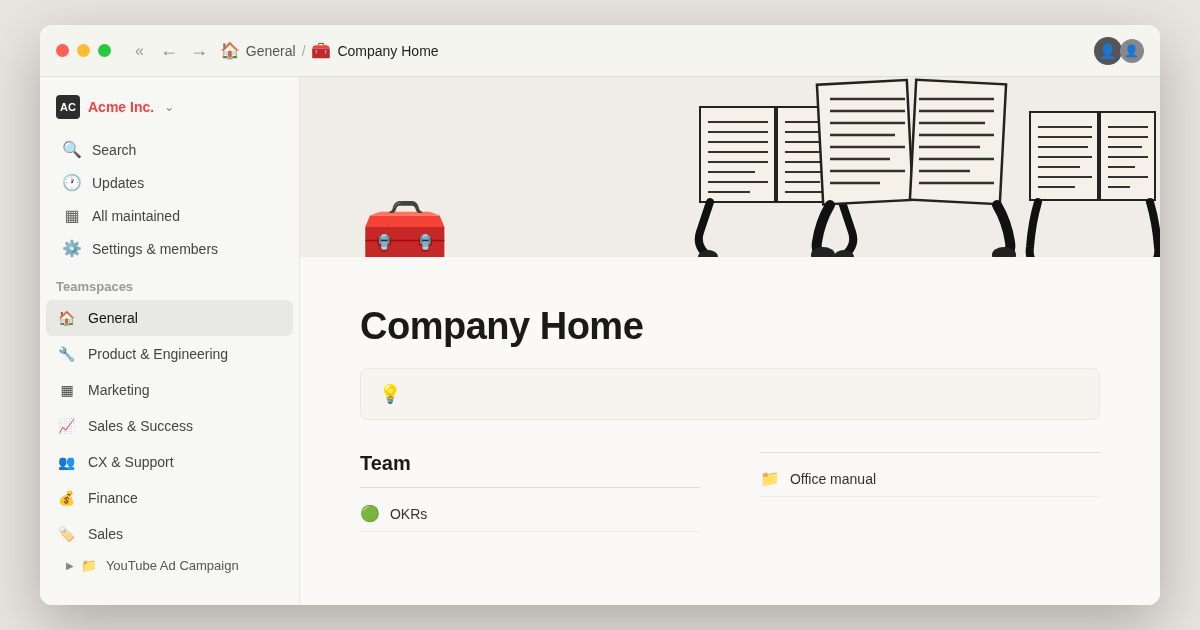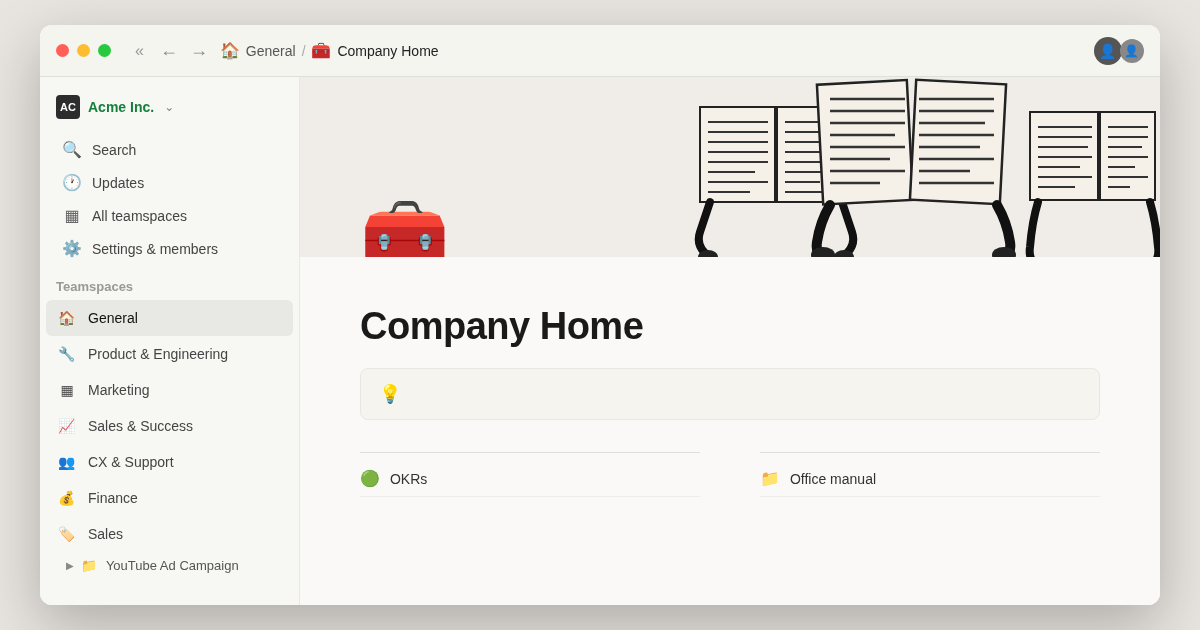--- a/index.html
+++ b/index.html
@@ -146,21 +146,21 @@
       display: flex;
       align-items: center;
       justify-content: center;
       color: #fff;
       font-size: 11px;
       font-weight: bold;
     }
     .workspace-name {
       font-size: 14px;
       font-weight: 600;
-      color: #15803d;
+      color: #ef4444;
     }
     .workspace-chevron {
       color: #888;
       font-size: 12px;
       margin-left: 2px;
     }
     .sidebar-nav-item {
       display: flex;
       align-items: center;
       gap: 10px;
@@ -350,21 +350,21 @@
       <div class="sidebar-nav-item">
         <span class="sidebar-nav-icon">🔍</span>
         <span>Search</span>
       </div>
       <div class="sidebar-nav-item">
         <span class="sidebar-nav-icon">🕐</span>
         <span>Updates</span>
       </div>
       <div class="sidebar-nav-item">
         <span class="sidebar-nav-icon">▦</span>
-        <span>All teamspaces</span>
+        <span>All maintained</span>
       </div>
       <div class="sidebar-nav-item">
         <span class="sidebar-nav-icon">⚙️</span>
         <span>Settings &amp; members</span>
       </div>
 
       <div class="sidebar-section-label">Teamspaces</div>
 
       <div class="sidebar-teamspace-item active">
         <span class="ts-icon">🏠</span>
@@ -497,20 +497,21 @@
 
       <div class="content-body">
         <h1 class="page-title">Company Home</h1>
 
         <div class="maintenance-banner">
           <span class="banner-icon">💡</span>
         </div>
 
         <div class="sections-row">
           <div class="section">
+            <div class="section-title">Team</div>
             <div class="section-divider"></div>
             <div class="section-item">
               <span class="section-item-icon">🟢</span>
               <span>OKRs</span>
             </div>
           </div>
           <div class="section">
             <div class="section-divider"></div>
             <div class="section-item">
               <span class="section-item-icon">📁</span>

